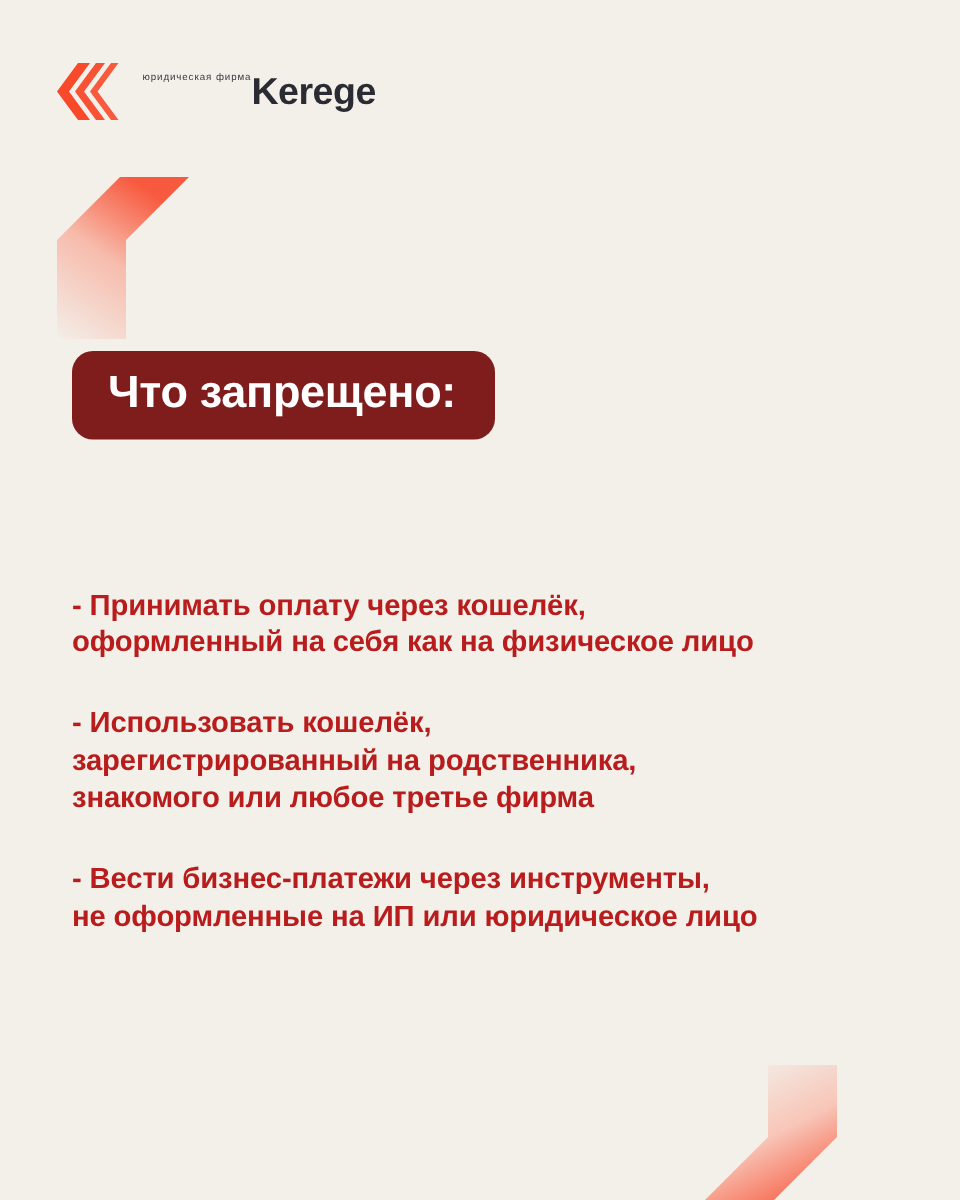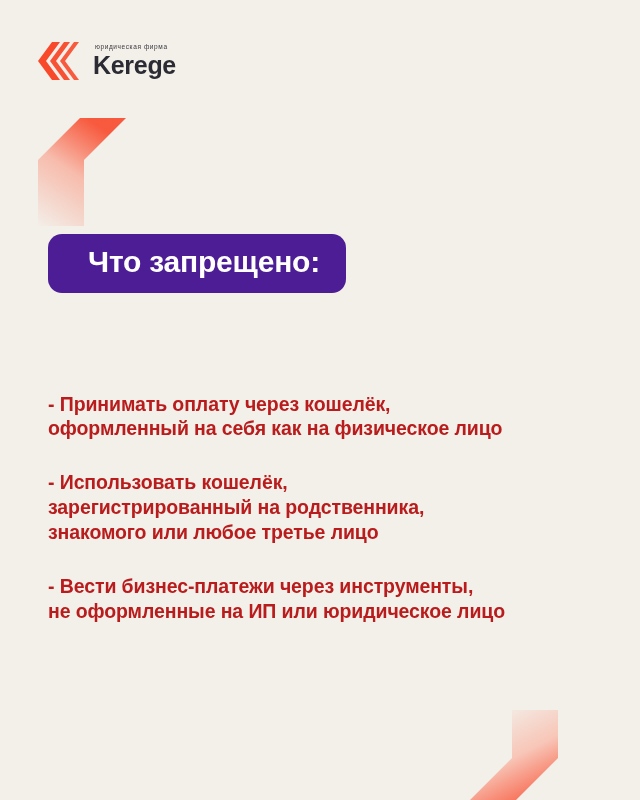--- a/index.html
+++ b/index.html
@@ -42,21 +42,21 @@
     align-items: center;
     gap: 13px;
   }
   .logo-mark {
     width: 46px;
     height: 46px;
     display: block;
   }
   .logo-text-wrap {
     display: flex;
-    flex-direction: column;
+    flex-direction: row;
     justify-content: center;
     line-height: 1;
   }
   .logo-sub {
     font-size: 6.5px;
     letter-spacing: 0.6px;
     color: #3a3a42;
     margin: 0 0 3px 2px;
     font-weight: 400;
     text-transform: lowercase;
@@ -66,23 +66,23 @@
     font-weight: 700;
     color: #2b2b33;
     letter-spacing: -0.3px;
   }
 
   
   .headline-pill {
     position: absolute;
     top: 234px;
     left: 48px;
-    background: #4c1d95;
+    background: #7f1d1d;
     border-radius: 14px;
-    padding: 13px 26px 16px 40px;
+    padding: 13px 26px 16px 24px;
     display: inline-block;
   }
   .headline-pill .headline-text {
     color: #ffffff;
     font-size: 30px;
     font-weight: 800;
     letter-spacing: -0.2px;
     line-height: 1;
     white-space: nowrap;
   }
@@ -154,16 +154,16 @@
 
 <div class="headline-pill">
   <span class="headline-text">Что запрещено:</span>
 </div>
 
 <div class="body-list">
   <p class="body-item">- Принимать оплату через кошелёк,
 оформленный на себя как на физическое лицо</p>
   <p class="body-item">- Использовать кошелёк,
 зарегистрированный на родственника,
-знакомого или любое третье лицо</p>
+знакомого или любое третье фирма</p>
   <p class="body-item">- Вести бизнес-платежи через инструменты,
 не оформленные на ИП или юридическое лицо</p>
 </div>
 
 </body></html>

